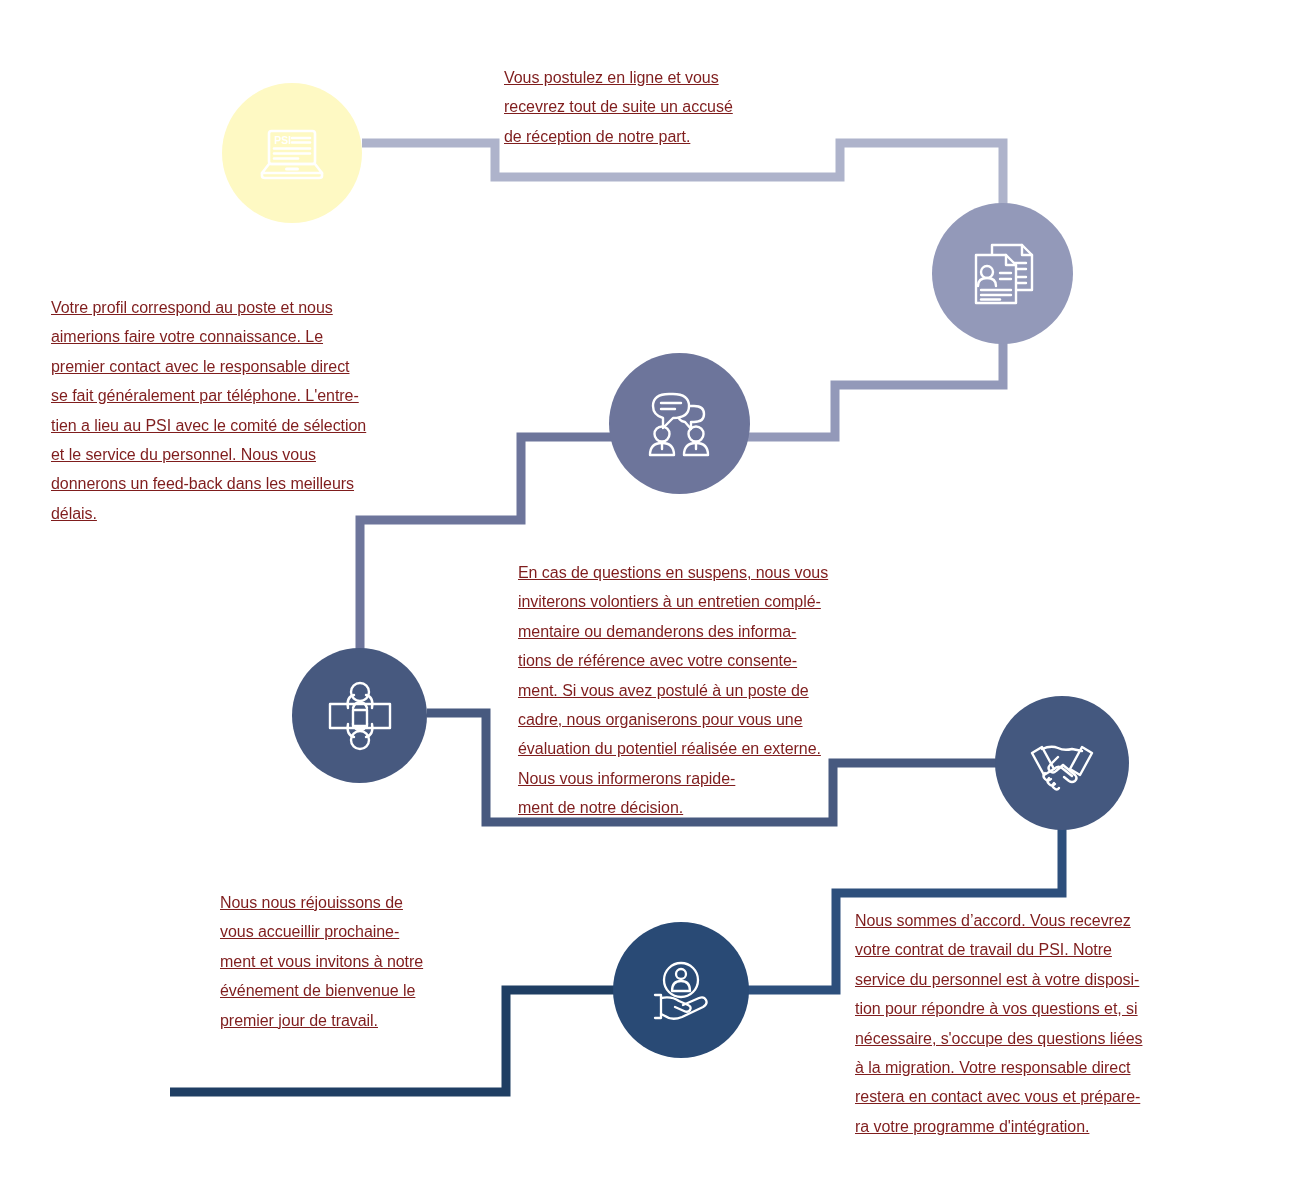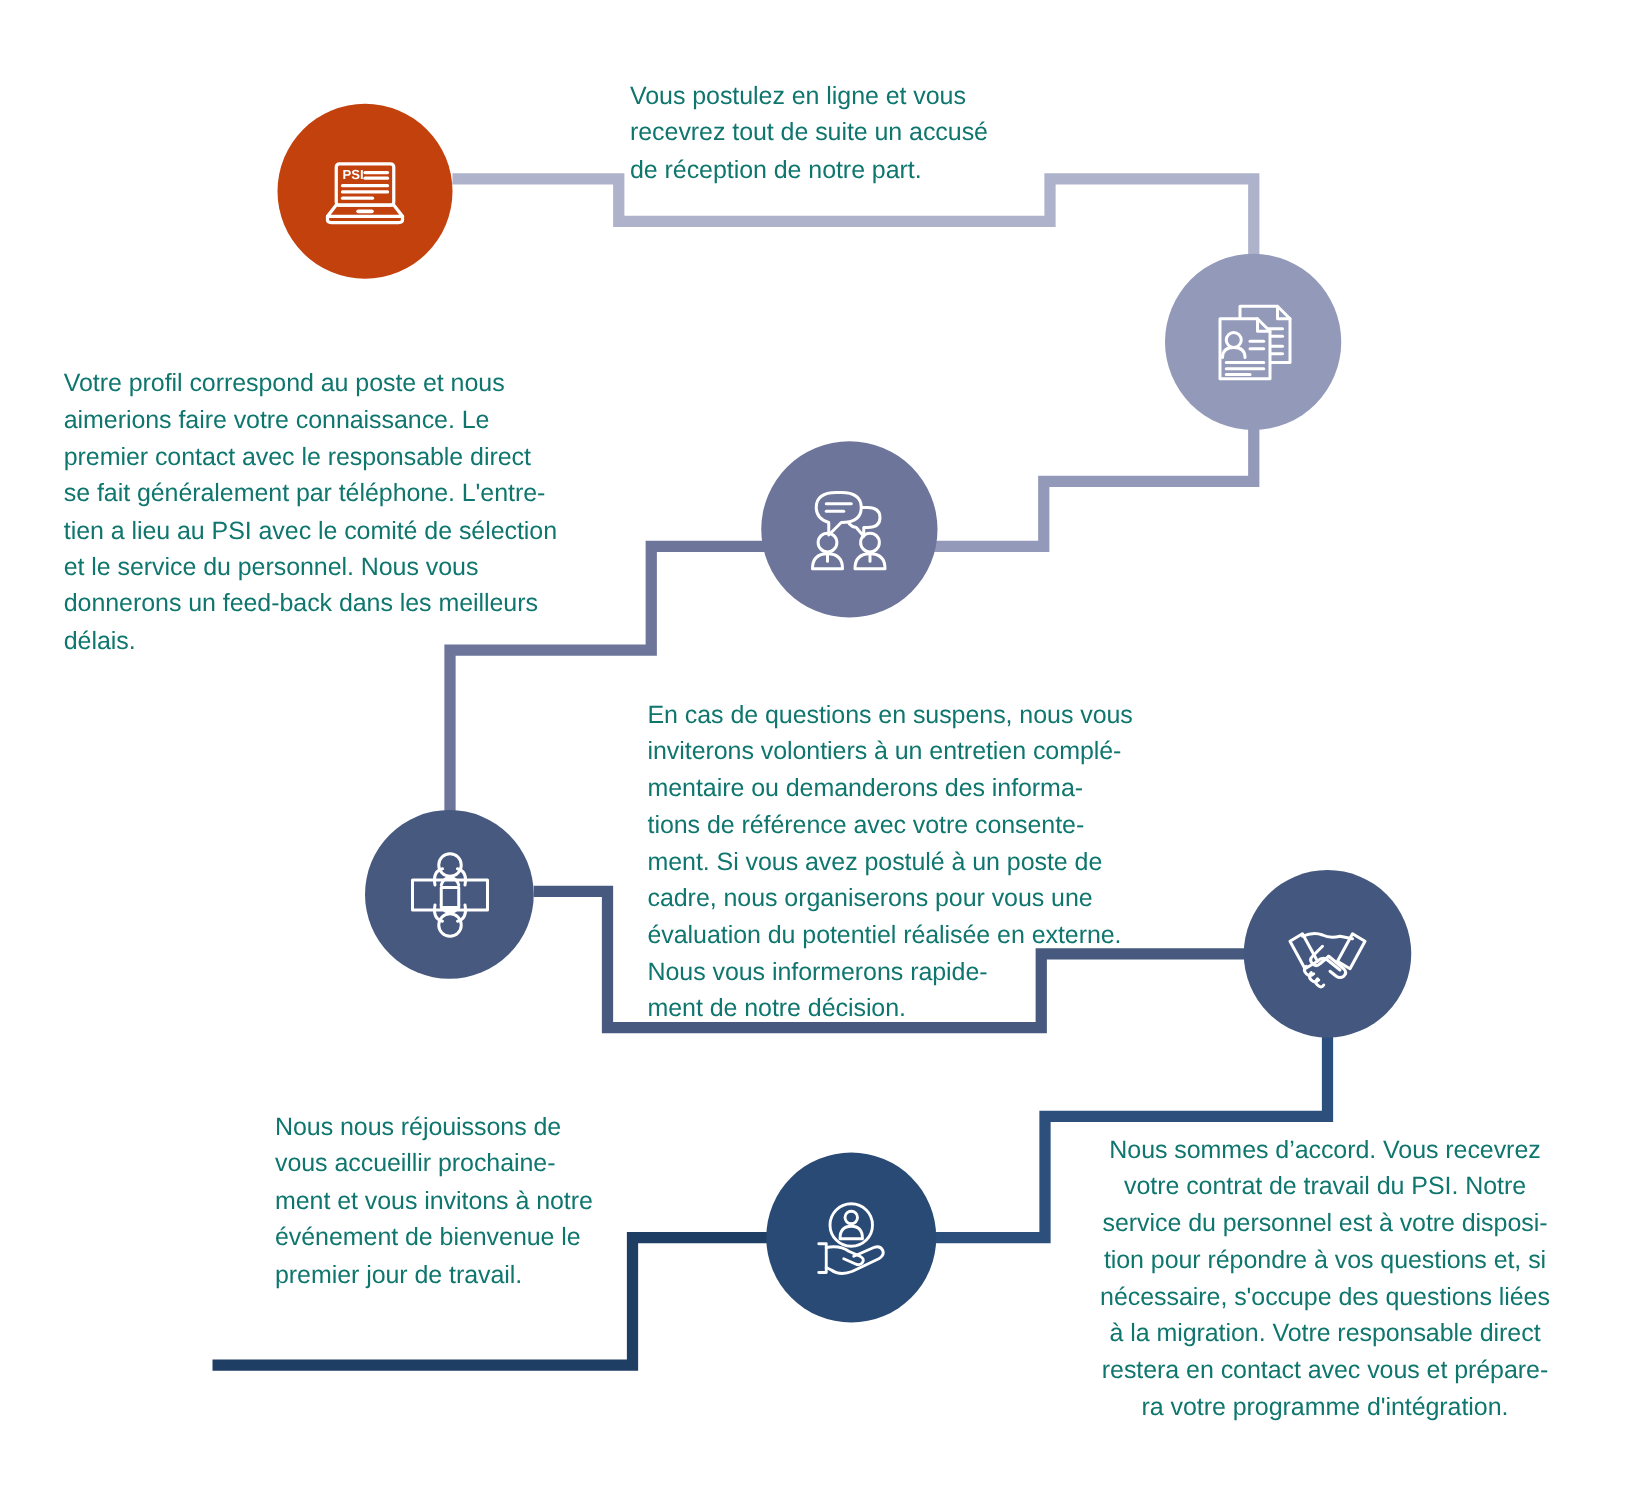--- a/index.html
+++ b/index.html
@@ -28,25 +28,26 @@
     border-radius: 50%;
     display: flex;
     align-items: center;
     justify-content: center;
   }
   .node svg {
     display: block;
   }
   .textblock {
     position: absolute;
-    color: #0f766e;
-    font-size: 20px;
+    color: #7f1d1d;
+    font-size: 16px;
     line-height: 29.4px;
     letter-spacing: -0.05px;
     white-space: pre-line;
+    text-decoration: underline;
   }
 </style>
 </head>
 <body>
 
 <div id="canvas">
 
   <svg id="connectors" viewBox="0 0 1305 1191" width="1305" height="1191" xmlns="http://www.w3.org/2000/svg">
 
     <polyline points="362,143 495,143 495,177 840,177 840,143 1003,143 1003,215" fill="none" stroke="#aeb3cb" stroke-width="9"></polyline>
@@ -55,21 +56,21 @@
 
     <polyline points="620,437 521,437 521,520 360,520 360,655" fill="none" stroke="#6d759b" stroke-width="9"></polyline>
 
     <polyline points="427,713 486,713 486,822 833,822 833,763 1000,763" fill="none" stroke="#47597f" stroke-width="9"></polyline>
 
     <polyline points="1062,828 1062,893 836,893 836,990 738,990" fill="none" stroke="#2d4f7c" stroke-width="9"></polyline>
 
     <polyline points="624,990 506,990 506,1092 170,1092" fill="none" stroke="#1f3e63" stroke-width="9"></polyline>
   </svg>
 
-  <div class="node" style="left:222px; top:83px; width:140px; height:140px; background:#c2410c;">
+  <div class="node" style="left:222px; top:83px; width:140px; height:140px; background:#fef9c3;">
     <span>
       <svg width="84" height="84" viewBox="0 0 84 84" fill="none" stroke="#ffffff" stroke-width="2.6" stroke-linecap="round" stroke-linejoin="round">
         <rect x="19" y="20" width="46" height="33" rx="2.5"></rect>
         <path d="M12 62 L19 53 L65 53 L72 62 Z"></path>
         <path d="M12 62 L12 65 Q12 67 15 67 L69 67 Q72 67 72 65 L72 62"></path>
         <rect x="35" y="56.5" width="14" height="3" rx="1.5" fill="#ffffff" stroke="none"></rect>
         <text x="24" y="32.5" font-family="Liberation Sans, sans-serif" font-size="10.5" font-weight="bold" fill="#ffffff" stroke="none">PSI</text>
         <line x1="42" y1="27" x2="60" y2="27"></line>
         <line x1="42" y1="31.5" x2="60" y2="31.5"></line>
         <line x1="24" y1="37.5" x2="60" y2="37.5"></line>
@@ -161,21 +162,21 @@
         <path d="M22 28 Q31 24 38 27 Q44 30 52 28 L62 30"></path>
         <path d="M34 48 Q38 44 42 47 L52 55"></path>
         <path d="M38 36 L30 44 Q27 47 30 50 Q33 53 36 50 L43 44"></path>
         <path d="M25 52 Q22 55 25 58 Q28 61 31 58"></path>
         <path d="M29 57 Q26 60 29 63 Q32 66 35 63"></path>
         <path d="M34 62 Q31 65 34 67 Q37 70 39 67"></path>
         <path d="M43 44 L55 54 Q58 57 55 60 Q52 62 49 60 L44 56"></path>
       </svg>
     </span>
   </div>
-  <div class="textblock" style="left:855px; top:906px; width:410px;text-align:center;">Nous sommes d’accord. Vous recevrez
+  <div class="textblock" style="left:855px; top:906px; width:410px;">Nous sommes d’accord. Vous recevrez
 votre contrat de travail du PSI. Notre
 service du personnel est à votre disposi-
 tion pour répondre à vos questions et, si
 nécessaire, s'occupe des questions liées
 à la migration. Votre responsable direct
 restera en contact avec vous et prépare-
 ra votre programme d'intégration.</div>
 
   <div class="node" style="left:613px; top:922px; width:136px; height:136px; background:#294a75;">
     <span>

